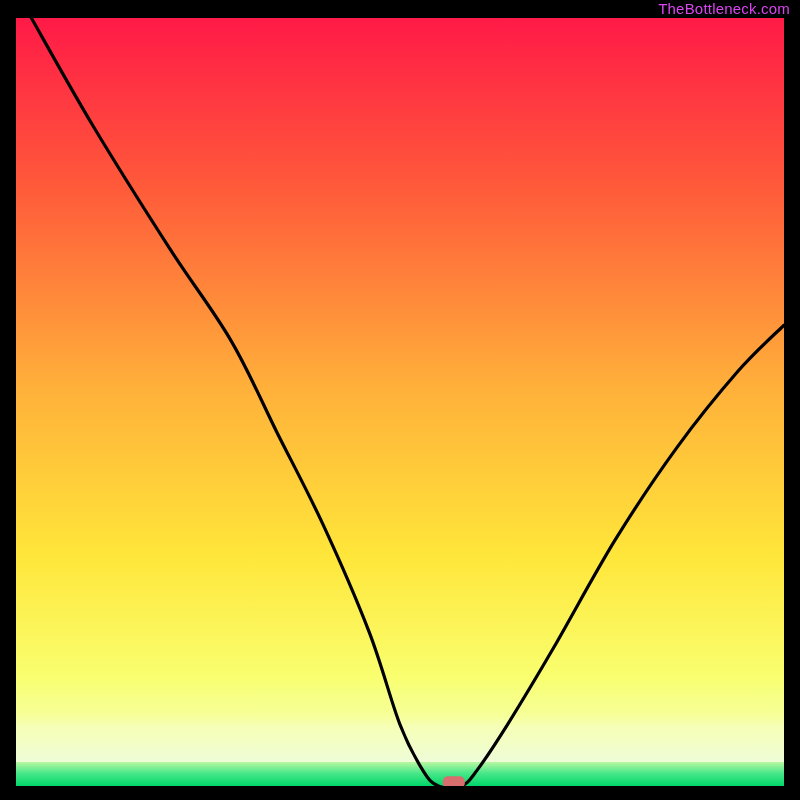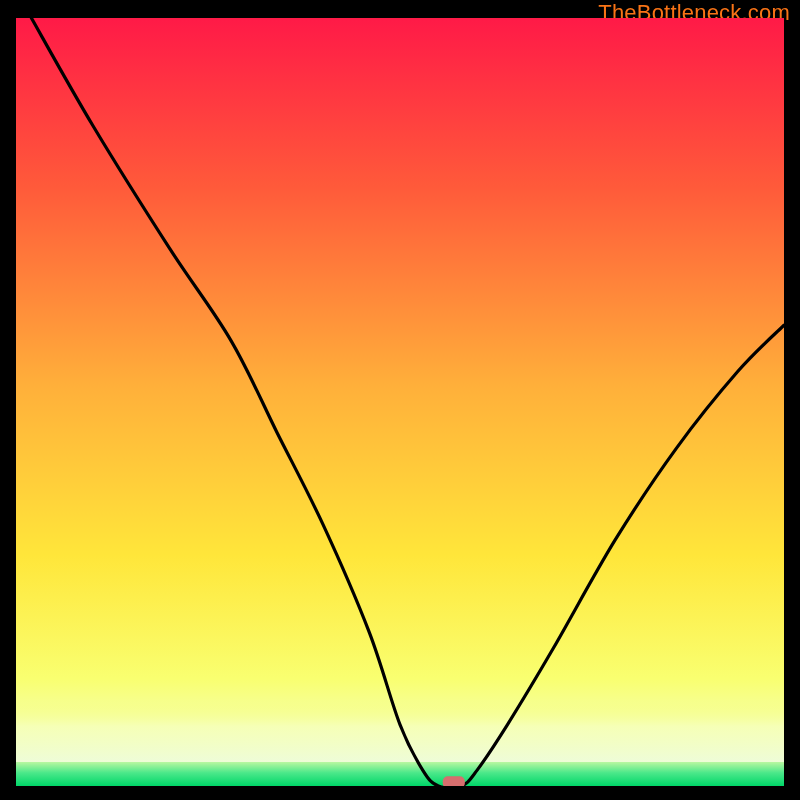--- a/index.html
+++ b/index.html
@@ -26,22 +26,22 @@
   }
   .plot svg {
     display: block;
     width: 768px;
     height: 768px;
   }
   .watermark {
     position: absolute;
     top: 0px;
     right: 10px;
-    color: #f97316;
-    font-size: 22px;
+    color: #d946ef;
+    font-size: 15px;
     letter-spacing: 0.2px;
     user-select: none;
   }
 </style>
 </head>
 <body>
 
 <div class="stage">
   <div class="watermark">TheBottleneck.com</div>
 

